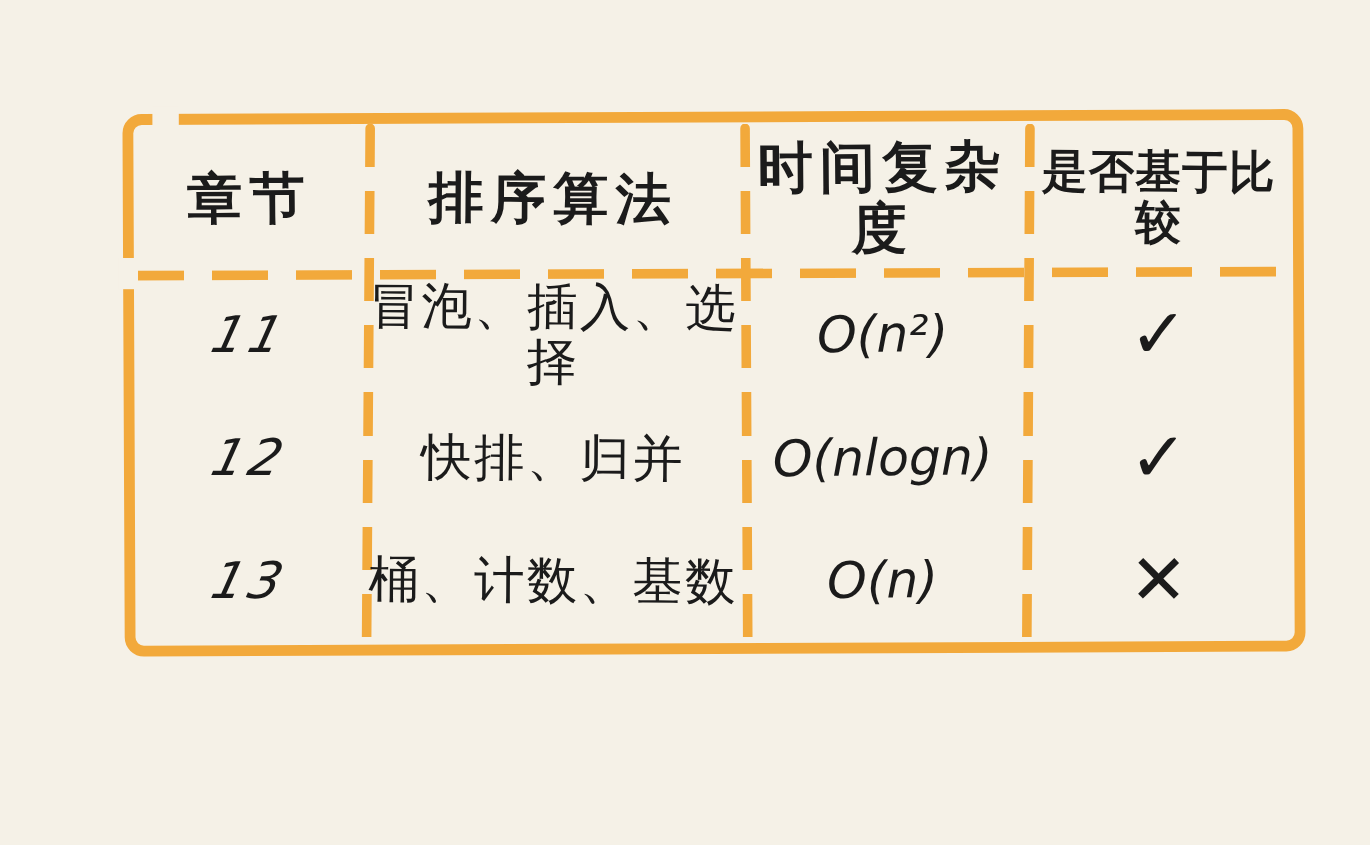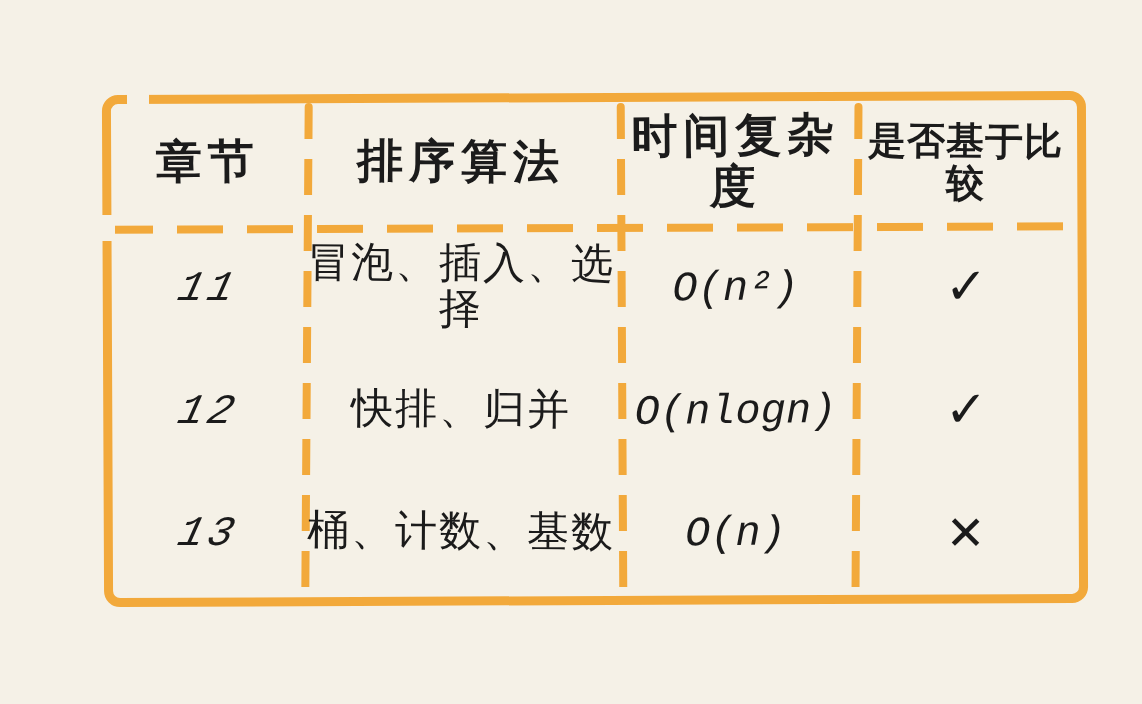--- a/index.html
+++ b/index.html
@@ -13,22 +13,21 @@
     font-family: "DejaVu Sans", sans-serif;
     overflow: hidden;
     position: relative;
     color: #1b1b1b;
   }
   .sheet {
     position: absolute;
     left: 103px;
     top: 93px;
     width: 984px;
-    height: 512px;
-    font-family: Liberation Mono, monospace;
+    height: 452px;
   }
   .frame {
     position: absolute;
     inset: 0;
     border: 9px solid #f2a93b;
     border-radius: 16px;
     transform: rotate(-0.25deg);
   }
   
   .gap {

